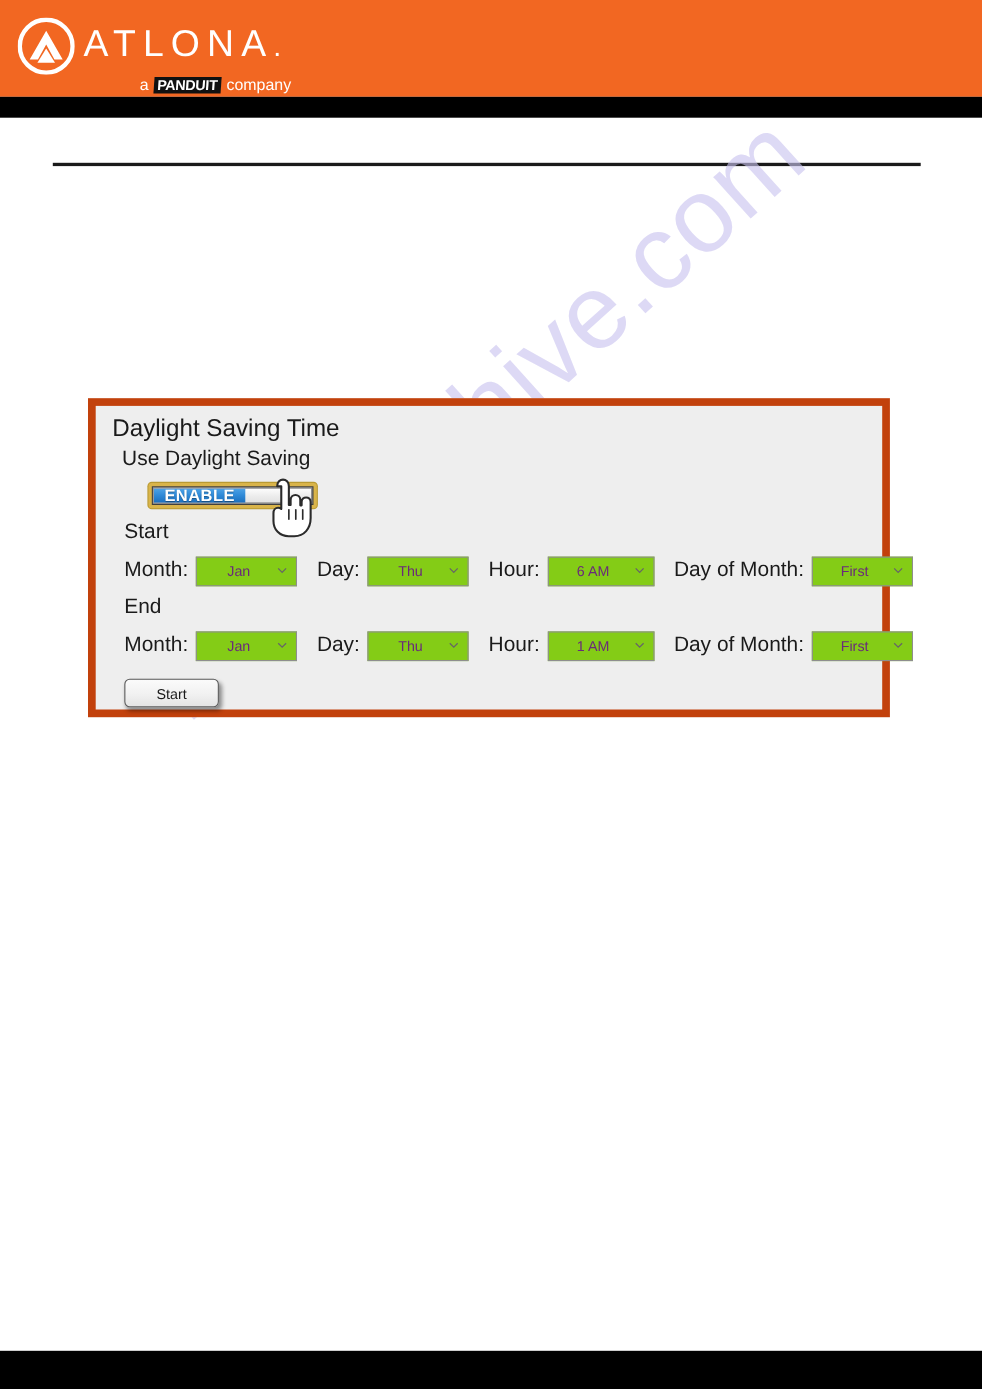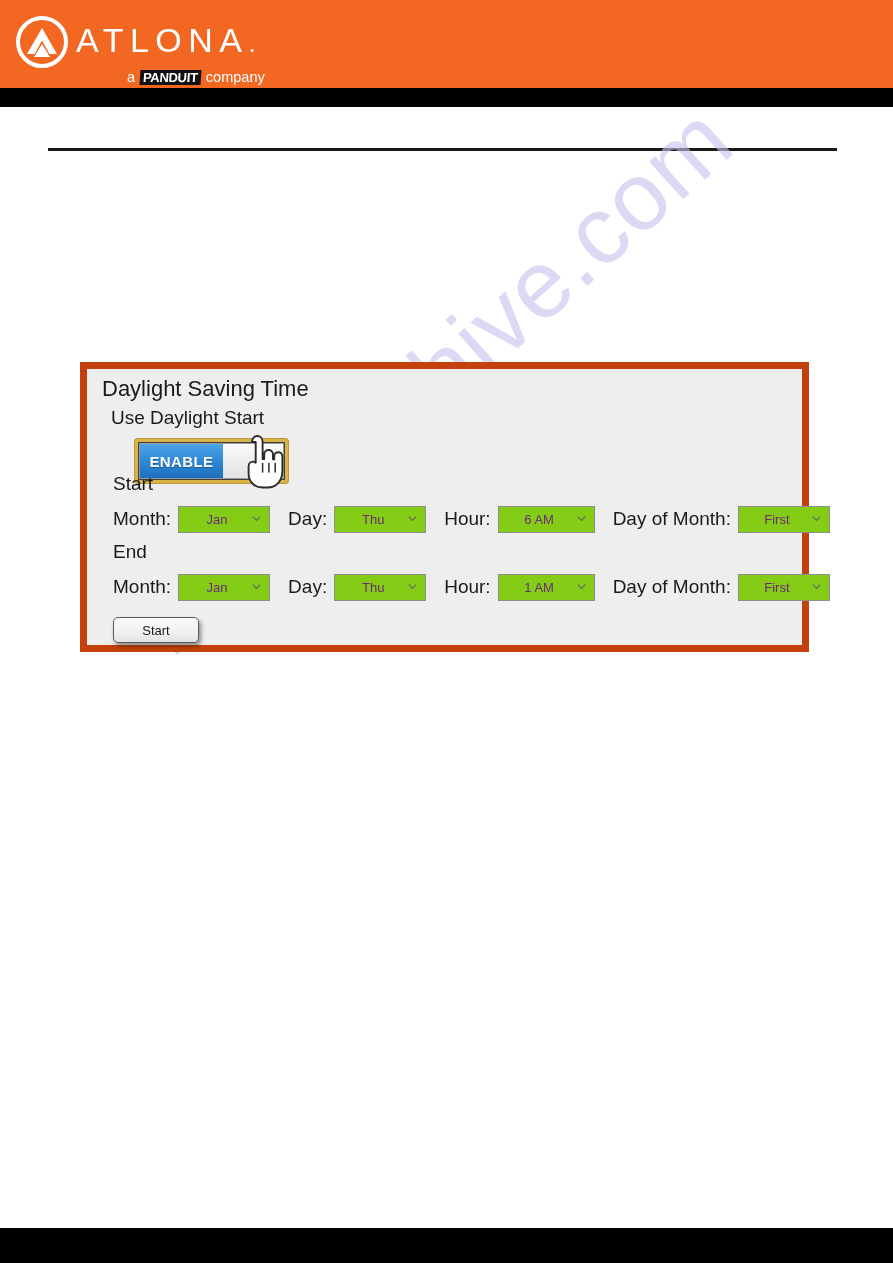--- a/index.html
+++ b/index.html
@@ -128,21 +128,21 @@
     font-size: 19px;
     color: #1a1a1a;
     white-space: nowrap;
   }
 
   
   #dst-toggle {
     position: absolute;
     left: 48px; top: 70px;
     width: 153px;
-    height: 44px;
+    height: 23px;
     box-sizing: border-box;
     border: 3px solid #d9b44a;
     border-radius: 3px;
     background: #404040;
     padding: 1px;
     box-shadow: 0 0 0 1px #b99a33;
   }
   #dst-toggle-inner {
     position: relative;
     width: 100%;
@@ -288,21 +288,21 @@
 <div id="header-black-band"></div>
 
 <div id="top-rule"></div>
 
 <div id="watermark">manualshive.com</div>
 
 <div id="dst-panel">
 
   <div id="panel-title">Daylight Saving Time</div>
 
-  <div id="use-dst-label">Use Daylight Start</div>
+  <div id="use-dst-label">Use Daylight Saving</div>
 
   <div id="dst-toggle">
     <div id="dst-toggle-inner">
       <div id="dst-toggle-on">
         <span id="dst-toggle-on-label">ENABLE</span>
       </div>
     </div>
   </div>
 
   <div class="section-label" id="start-label">Start</div>

